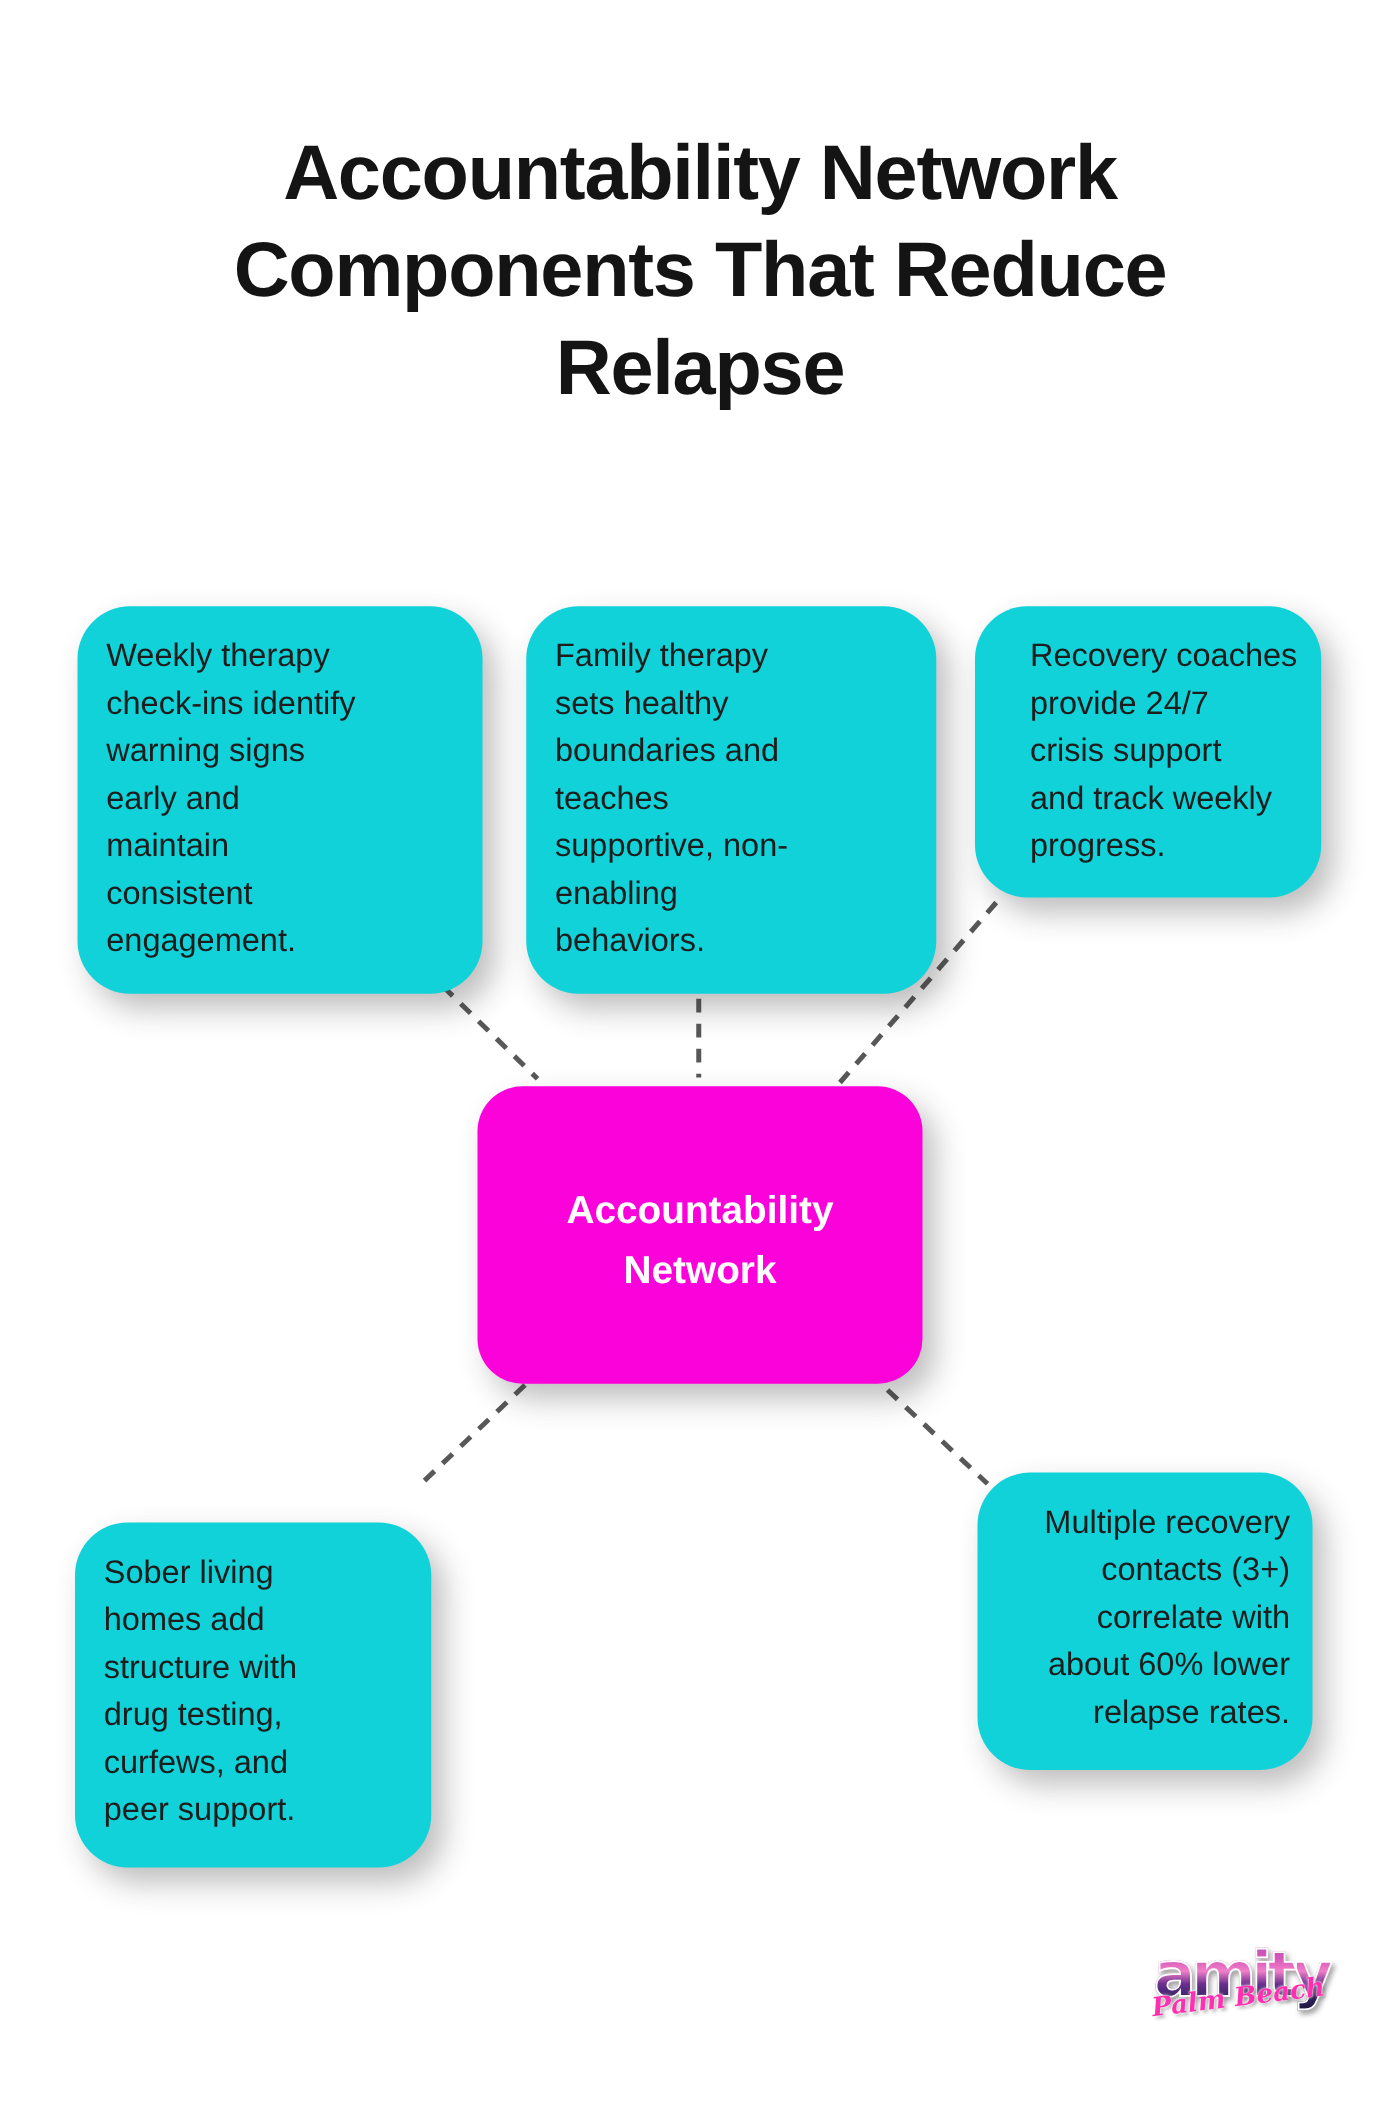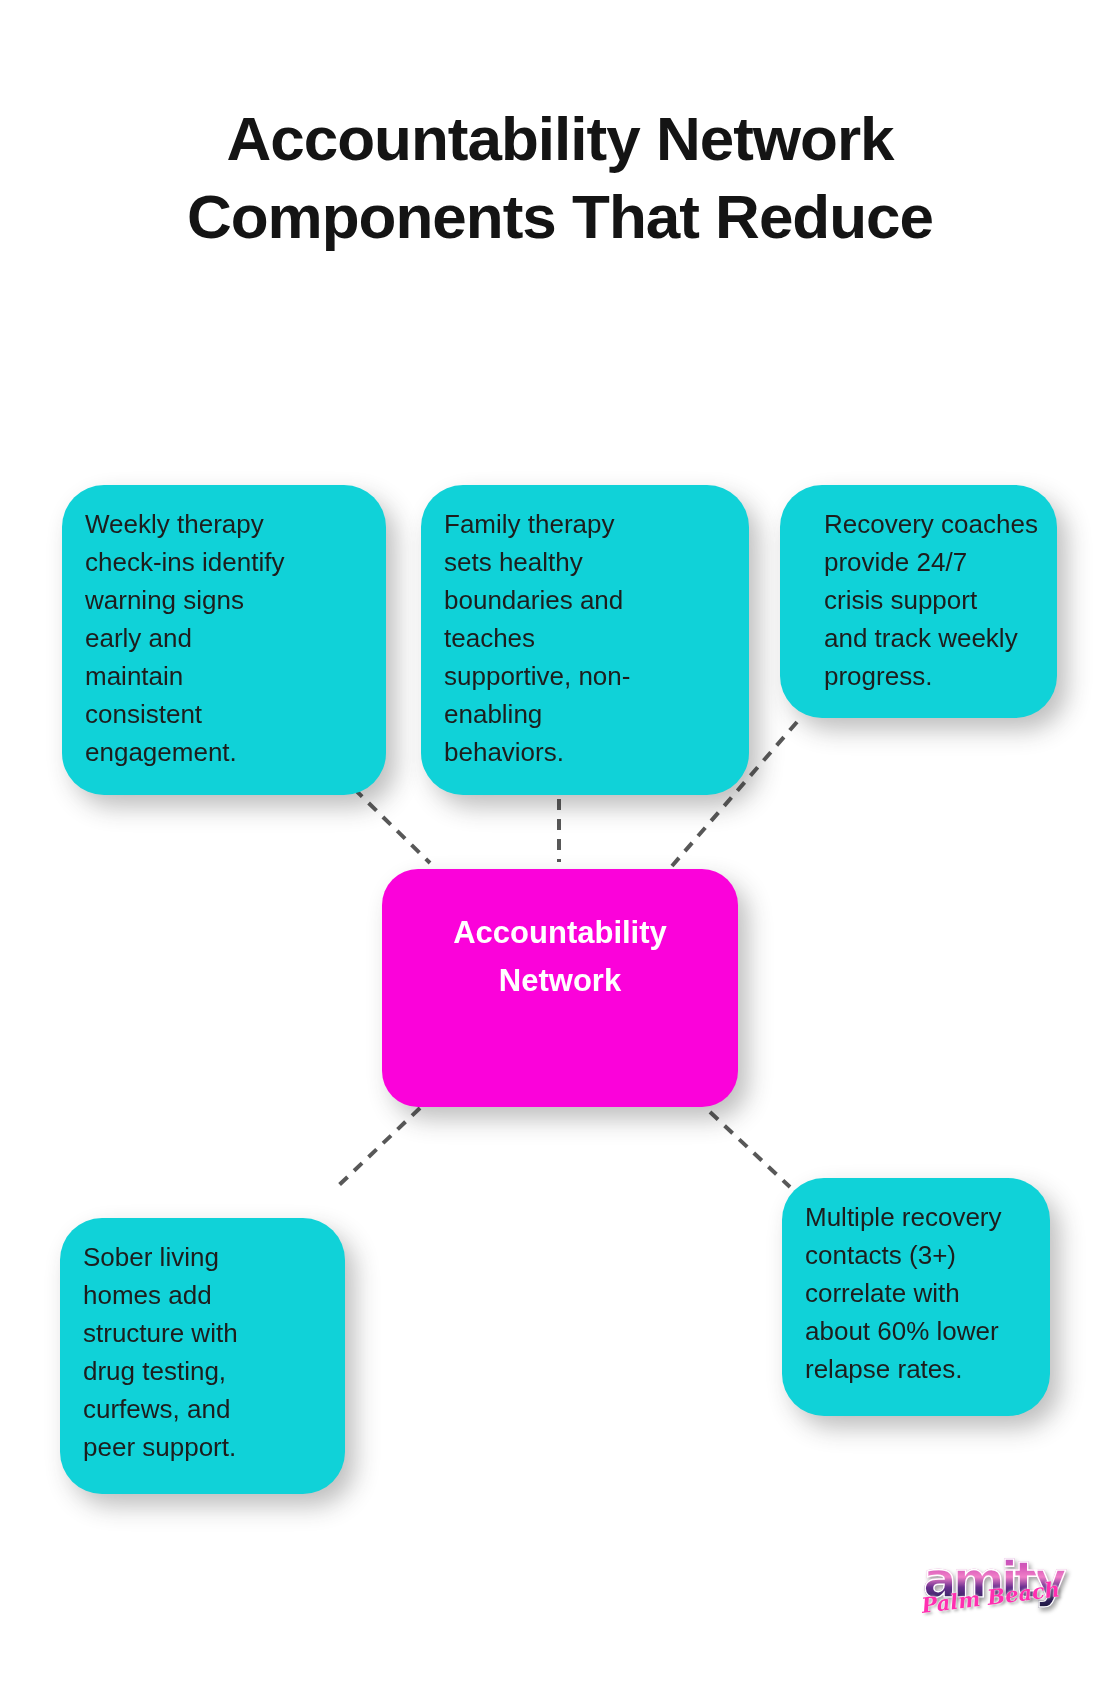--- a/index.html
+++ b/index.html
@@ -38,21 +38,21 @@
   .node-top-right   {left:780px; top:485px;  width:277px; height:233px;padding-left:44px;}
   .node-bottom-left {left:60px;  top:1178px; width:285px; height:276px;}
   .node-bottom-right{left:782px; top:1178px; width:268px; height:238px;}
 
   .center-node{
     position:absolute;left:382px;top:869px;width:356px;height:238px;
     background:#fb02da;border-radius:36px;
     box-shadow:10px 12px 24px rgba(40,40,40,0.30);
     color:#ffffff;text-align:center;
     font-size:31px;font-weight:700;line-height:48px;
-    padding-top:40px;box-sizing:border-box;
+    padding-top:75px;box-sizing:border-box;
     white-space:pre-line;
   }
 
   
   .logo{position:absolute;left:923px;top:1550px;width:150px;height:86px;}
   .logo-brand{
     font-family:"DejaVu Sans","Liberation Sans",sans-serif;
     font-weight:900;font-size:50px;letter-spacing:-4px;line-height:60px;
     background:linear-gradient(180deg,#b04fc4 0%,#d557b8 28%,#f07fc8 45%,#6a2f8f 62%,#32235f 82%,#151232 100%);
     -webkit-background-clip:text;background-clip:text;
@@ -67,20 +67,21 @@
     color:#ff2fb0;transform:rotate(-7deg);
     text-shadow:0 0 3px #ffffff,0 0 1px #ffffff,2px 2px 3px rgba(0,0,0,0.35);
   }
 </style>
 </head>
 <body>
 
 <div class="title">
   <div>Accountability Network</div>
   <div>Components That Reduce</div>
+  <div>Relapse</div>
 </div>
 
 <svg class="connectors" viewBox="0 0 1120 1694" xmlns="http://www.w3.org/2000/svg">
   <line class="connector" x1="340" y1="775" x2="430" y2="863" stroke="#585858"></line>
   <line class="connector" x1="559" y1="799" x2="559" y2="862" stroke="#585858"></line>
   <line class="connector" x1="797" y1="722" x2="672" y2="866" stroke="#585858"></line>
   <line class="connector" x1="420" y1="1108" x2="337" y2="1187" stroke="#585858"></line>
   <line class="connector" x1="710" y1="1112" x2="790" y2="1187" stroke="#585858"></line>
 </svg>
 
@@ -102,21 +103,21 @@
 provide 24/7
 crisis support
 and track weekly
 progress.</div>
 <div class="node node-bottom-left" style="background: rgb(16, 210, 216); color: rgb(29, 29, 29); margin-top: 40px;">Sober living
 homes add
 structure with
 drug testing,
 curfews, and
 peer support.</div>
-<div class="node node-bottom-right" style="background: rgb(16, 210, 216); color: rgb(29, 29, 29);">Multiple recovery
+<div class="node node-bottom-right" style="background: rgb(16, 210, 216); color: rgb(29, 29, 29); text-align: right;">Multiple recovery
 contacts (3+)
 correlate with
 about 60% lower
 relapse rates.</div>
 
 <div class="center-node" style="background: rgb(251, 2, 218); color: rgb(255, 255, 255);">Accountability
 Network</div>
 
 <div class="logo">
   <div class="logo-brand">amity</div>

